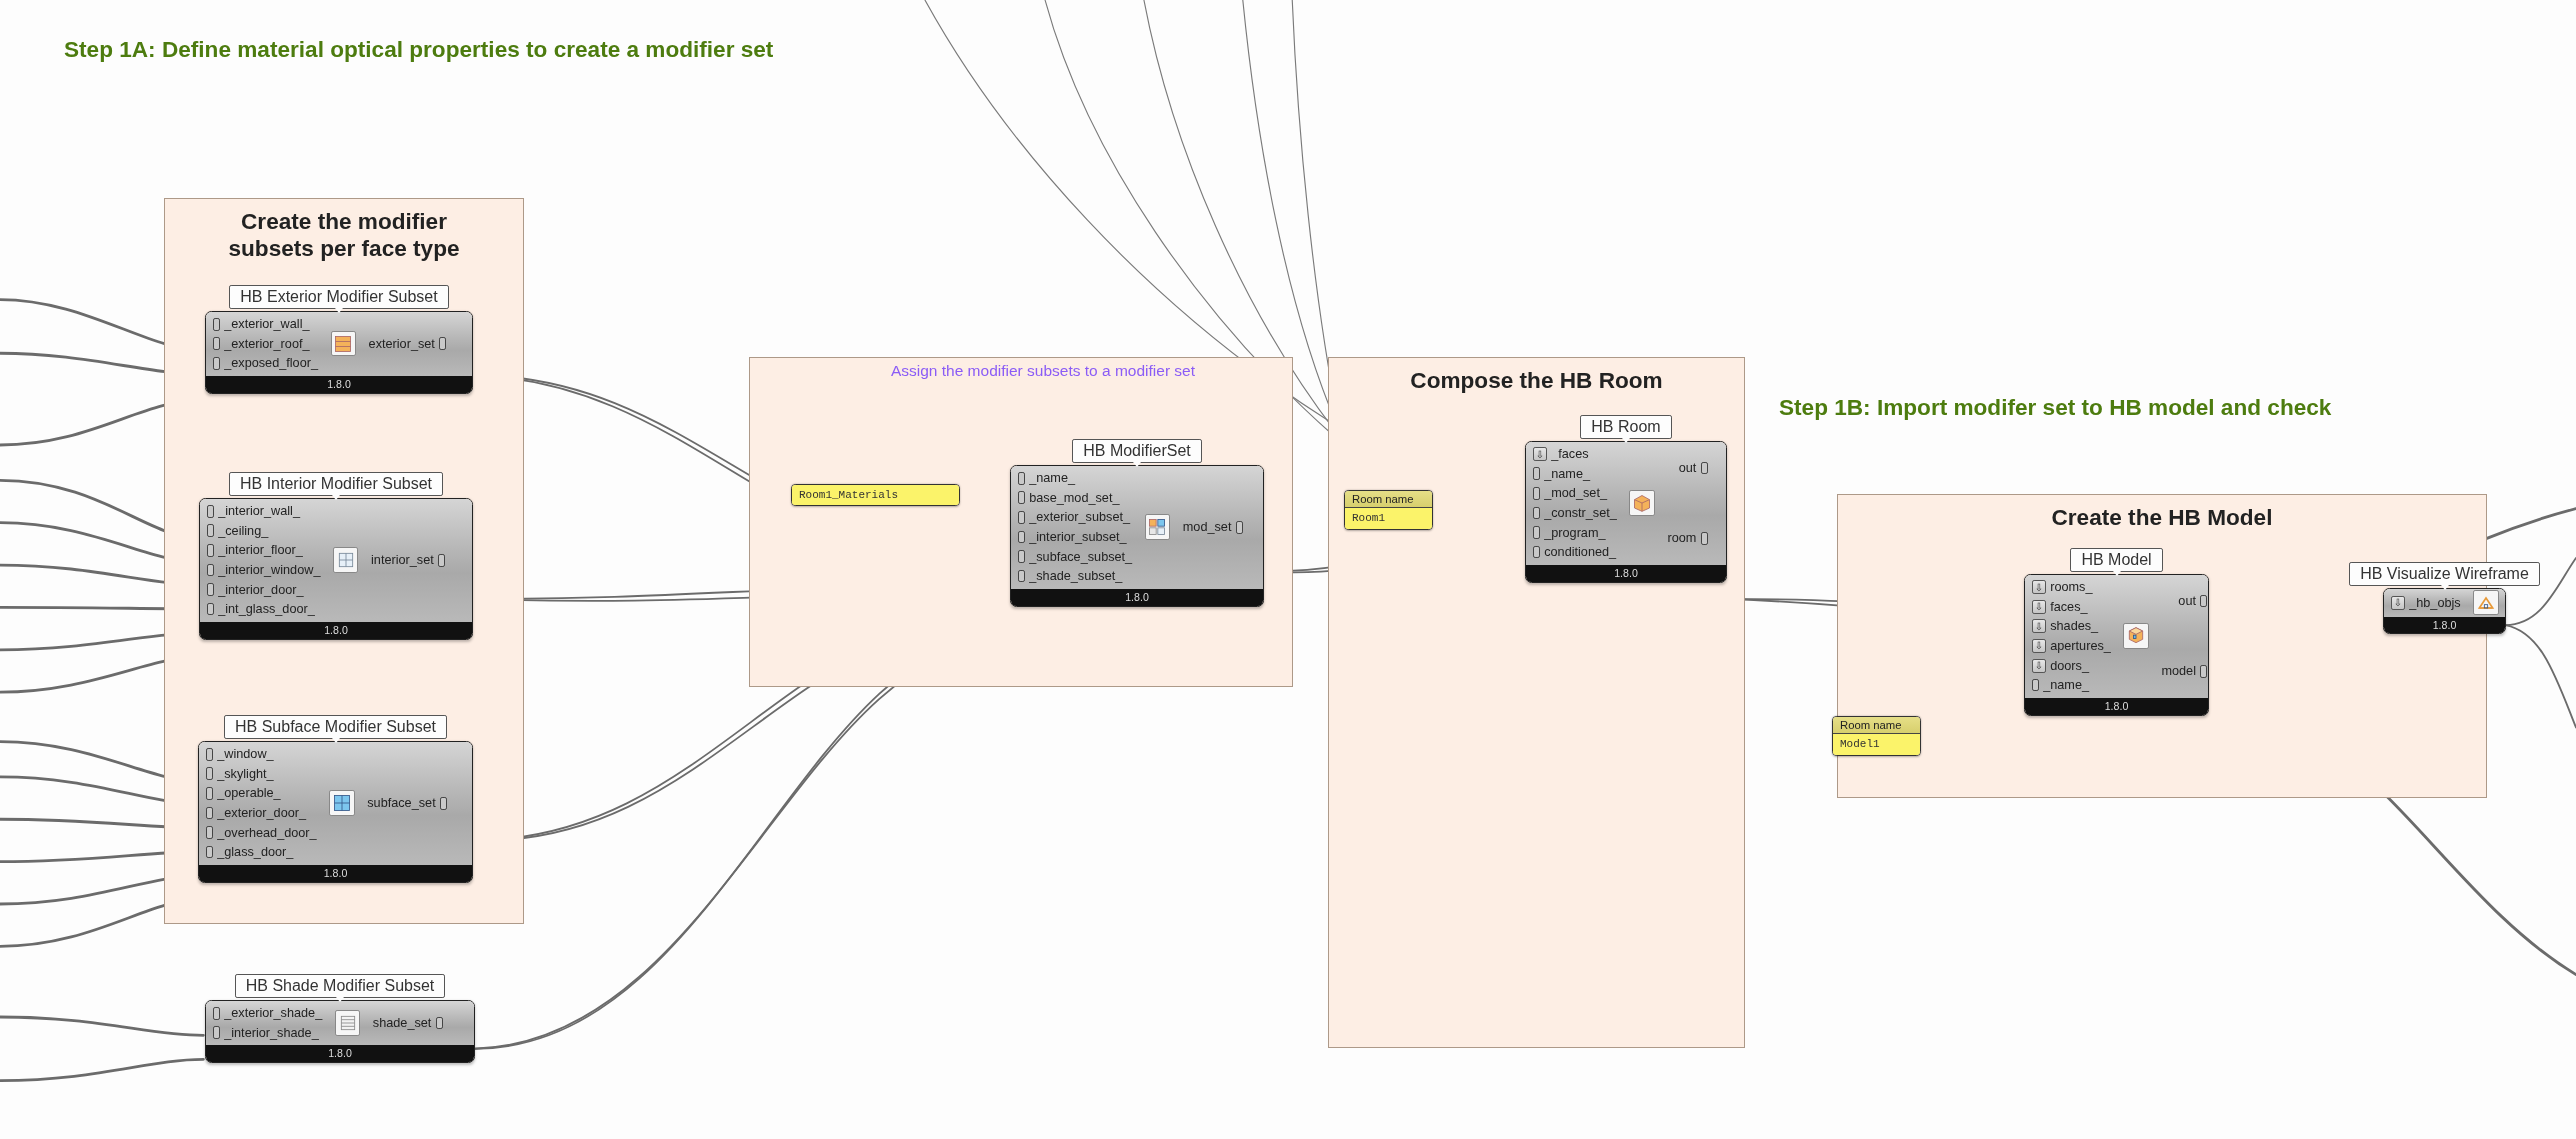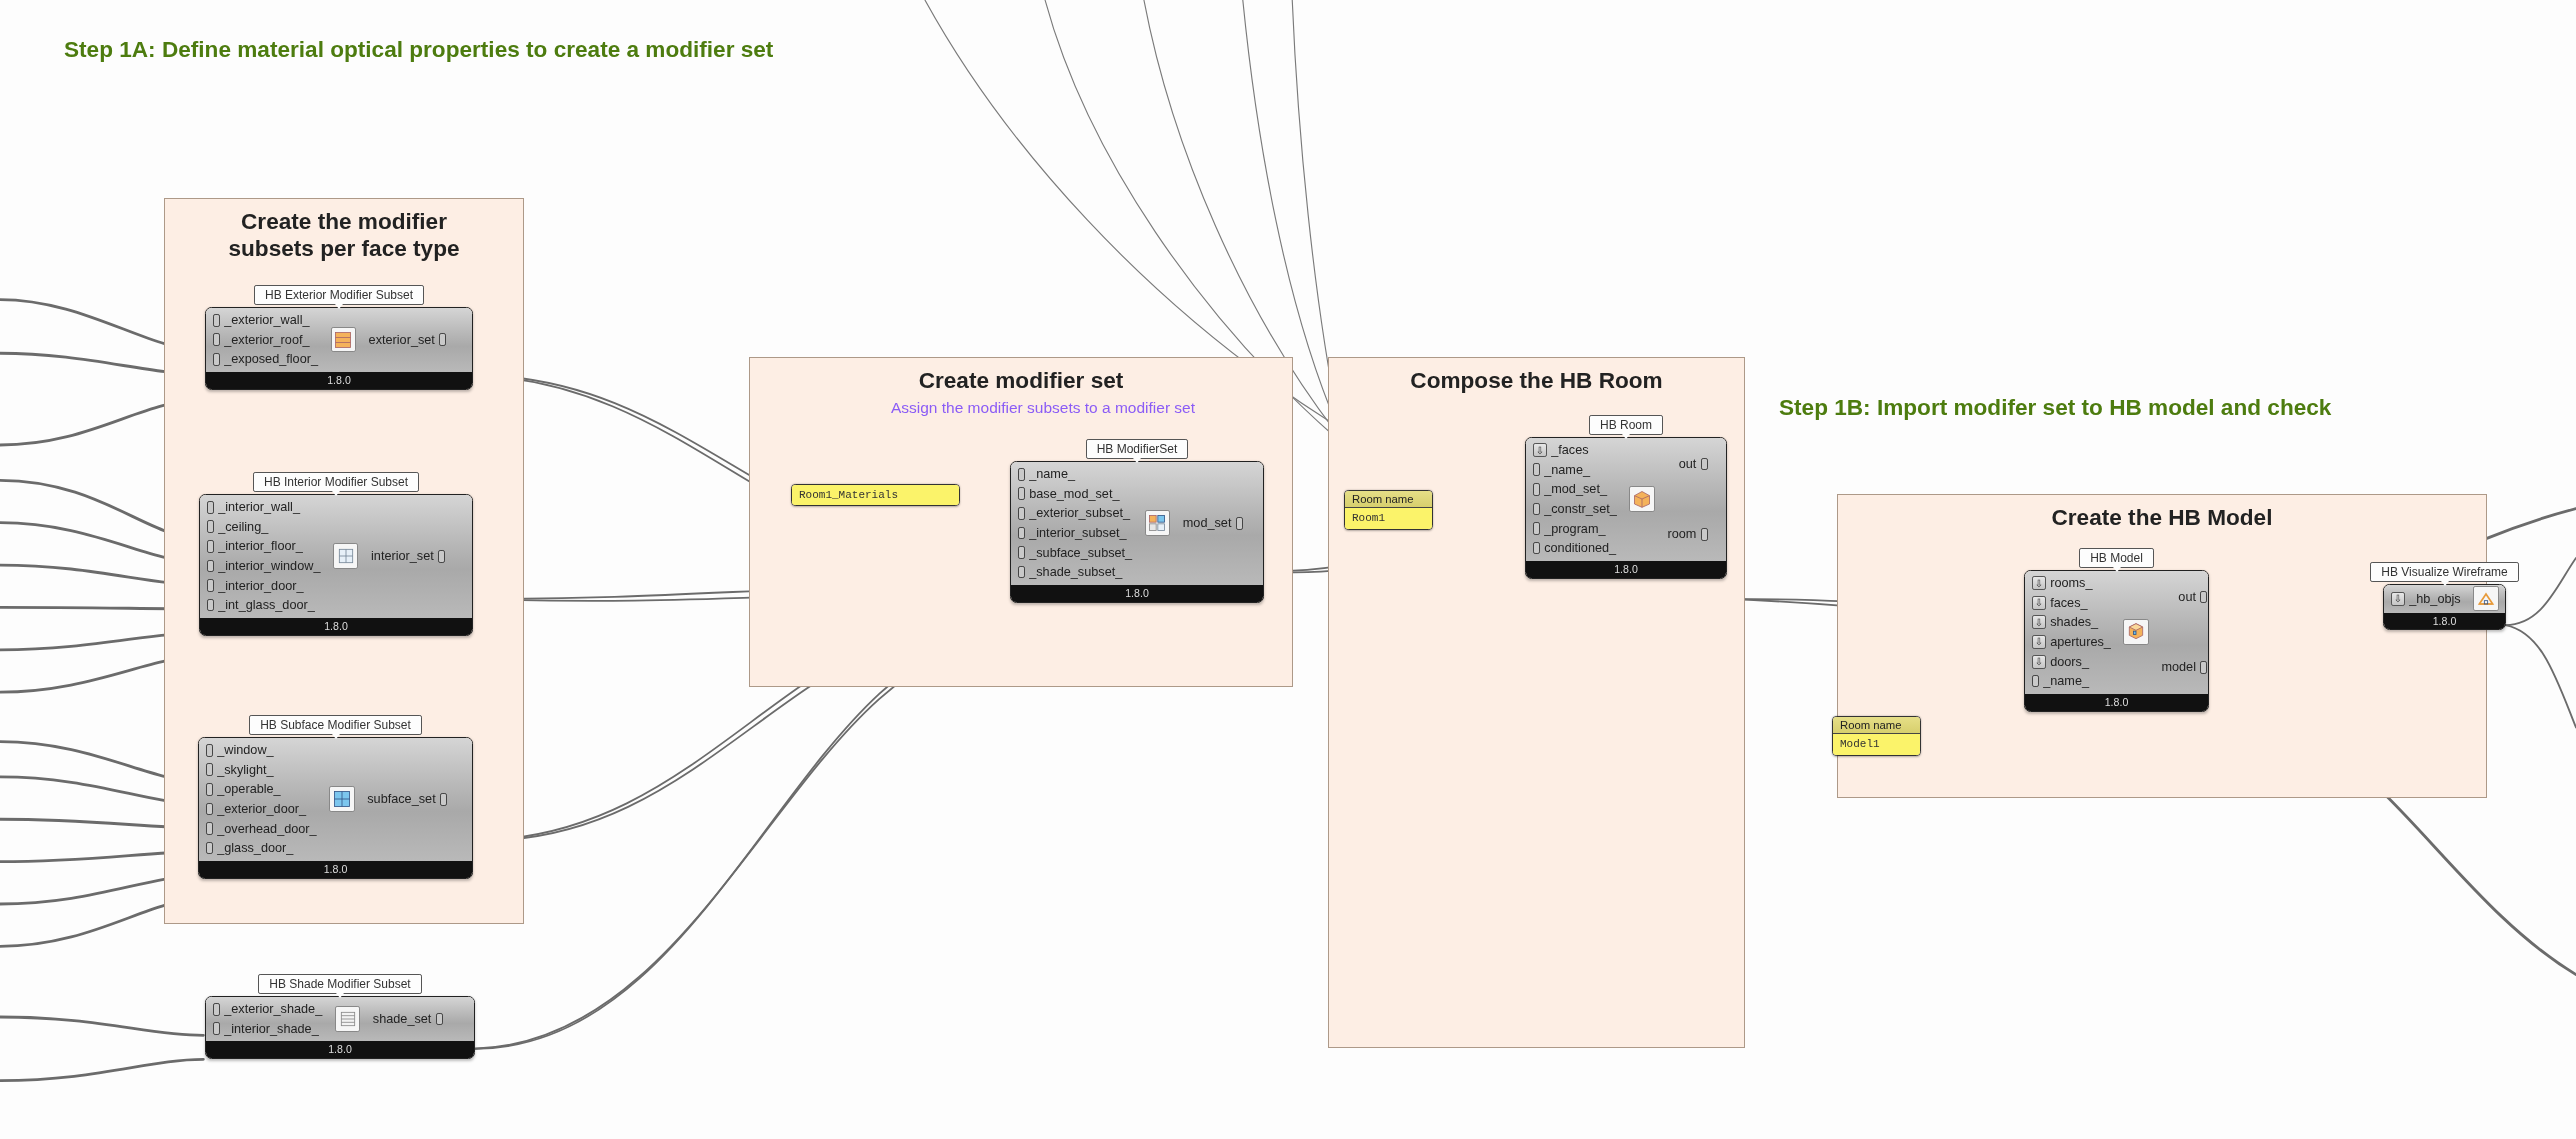--- a/index.html
+++ b/index.html
@@ -63,21 +63,21 @@
     position: absolute;
     z-index: 5;
     display: flex;
     flex-direction: column;
   }
   .comp-tag {
     align-self: center;
     background: #fdfdfd;
     border: 0.7px solid #555;
     border-radius: 2.1px;
-    font-size: 12px;
+    font-size: 16px;
     padding: 2.1px 10px 2.1px 10px;
     color: #333;
     margin-bottom: 1.4px;
     position: relative;
   }
   .comp-tag:after {
     content: '';
     position: absolute;
     bottom: -5px;
     left: 50%;
@@ -253,21 +253,20 @@
 <div class="step-text" style="left:1779px; top:395px; font-weight:bold;">Step 1B: Import modifer set to HB model and check</div>
 
 <div class="group" style="left:164px; top:198px; width:360px; height:726px;">
   <div class="group-title">
     <span>Create the modifier</span><br>
     <span>subsets per face type</span>
   </div>
 </div>
 
 <div class="group" style="left:749px; top:357px; width:544px; height:330px;">
-  <div class="group-title">Create modifier set</div>
   <div class="group-subtitle">Assign the modifier subsets to a modifier set</div>
 </div>
 
 <div class="group" style="left:1328px; top:357px; width:417px; height:691px;">
   <div class="group-title">Compose the HB Room</div>
 </div>
 
 <div class="group" style="left:1837px; top:494px; width:650px; height:304px;">
   <div class="group-title">Create the HB Model</div>
 </div>

